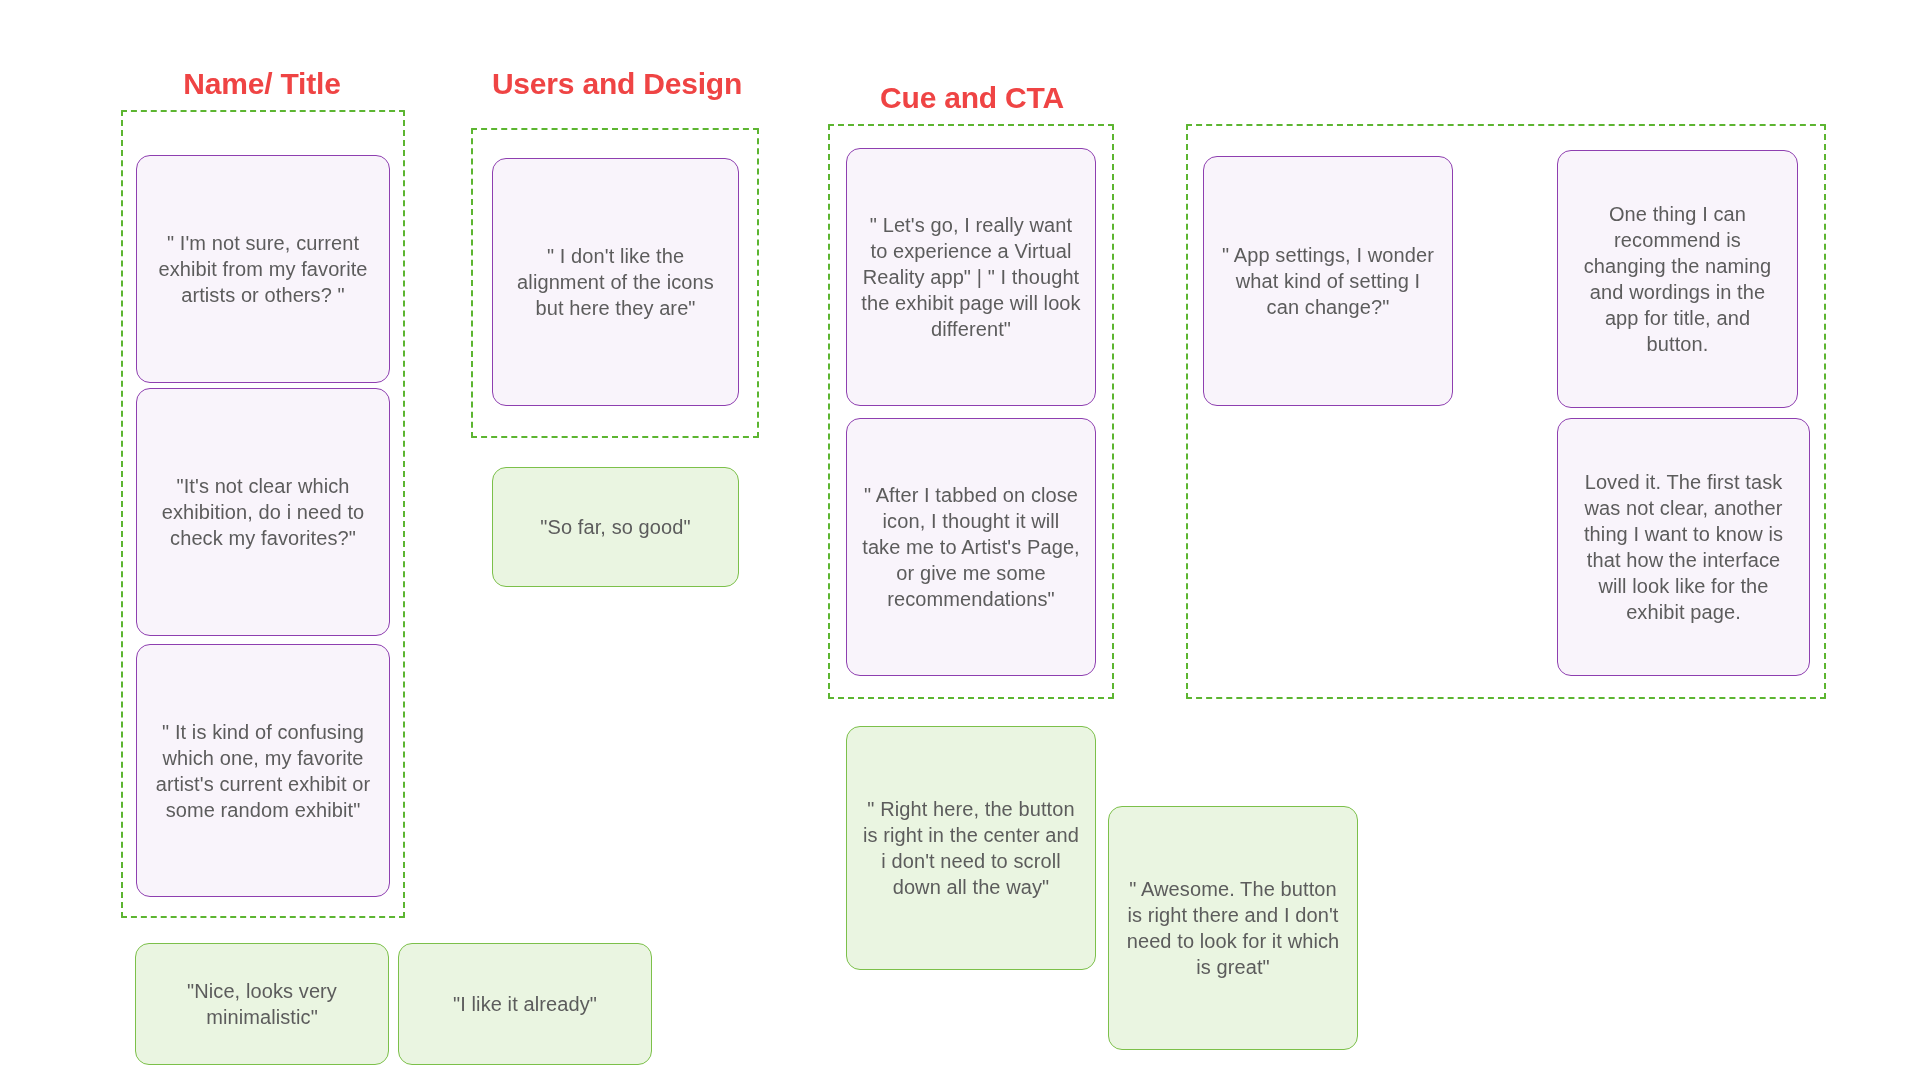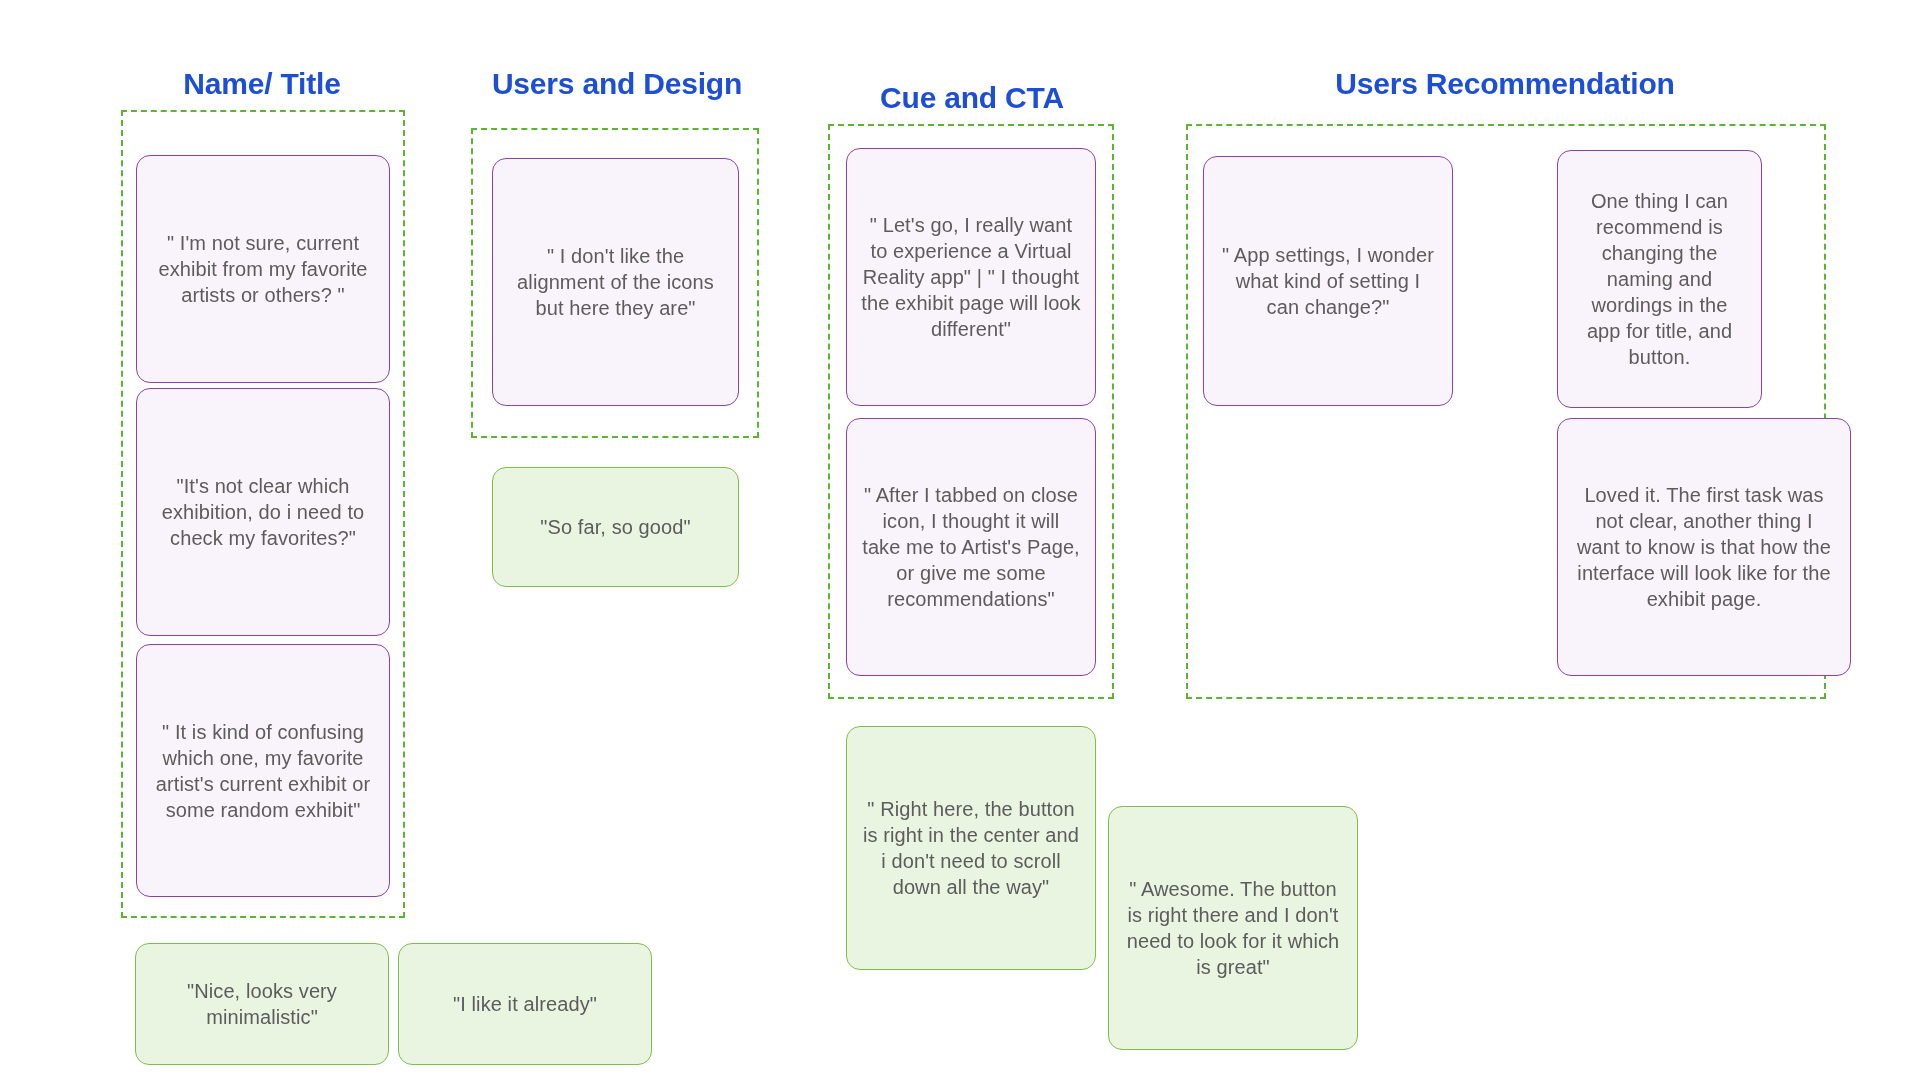--- a/index.html
+++ b/index.html
@@ -11,21 +11,21 @@
     position:relative;
   }
   .board{position:absolute;inset:0;}
 
   
   .col-title{
     position:absolute;
     font-family:"Liberation Sans Narrow","Liberation Sans","DejaVu Sans",sans-serif;
     font-weight:bold;
     font-size:30px;
-    color:#1d4ed8;
+    color:#ef4444;
     letter-spacing:-0.2px;
     white-space:nowrap;
     text-align:center;
     transform:translateX(-50%);
   }
 
   
   .group{
     position:absolute;
     border:2.5px dashed #5cb531;
@@ -113,29 +113,28 @@
   </div>
 
   <div class="card green" style="left:846px;top:726px;width:250px;height:244px;">
     <span>" Right here, the button is right in the center and i don't need to scroll down all the way"</span>
   </div>
 
   <div class="card green" style="left:1108px;top:806px;width:250px;height:244px;">
     <span>" Awesome. The button is right there and I don't need to look for it which is great"</span>
   </div>
 
-  <h2 class="col-title" style="left:1505px;top:42px;">Users Recommendation</h2>
 
   <div class="group" style="left:1186px;top:124px;width:640px;height:575px;"></div>
 
   <div class="card purple" style="left:1203px;top:156px;width:250px;height:250px;">
     <span>" App settings, I wonder what kind of setting I can change?"</span>
   </div>
 
-  <div class="card purple" style="left:1557px;top:150px;width:205px;height:258px;">
+  <div class="card purple" style="left:1557px;top:150px;width:241px;height:258px;">
     <span>One thing I can recommend is changing the naming and wordings in the app for title, and button.</span>
   </div>
 
-  <div class="card purple" style="left:1557px;top:418px;width:294px;height:258px;">
+  <div class="card purple" style="left:1557px;top:418px;width:253px;height:258px;">
     <span>Loved it. The first task was not clear, another thing I want to know is that how the interface will look like for the exhibit page.</span>
   </div>
 
 </div>
 
 </body></html>

